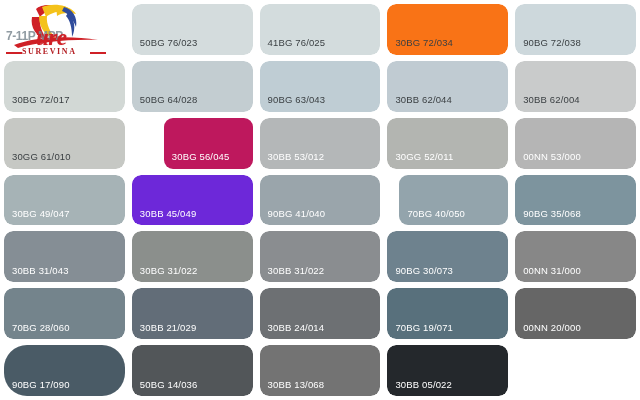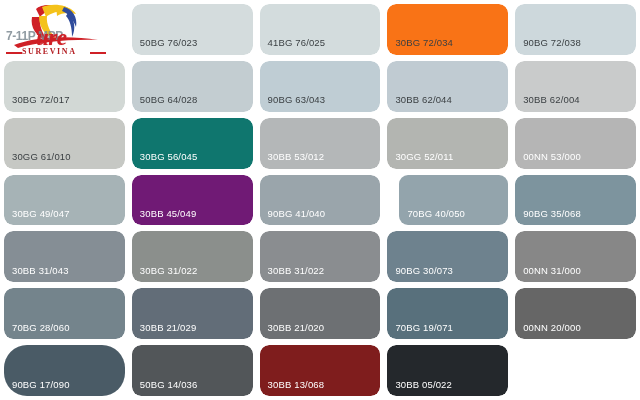--- a/index.html
+++ b/index.html
@@ -202,21 +202,21 @@
         <div class="swatch" style="background: rgb(201, 203, 203);">
           <div class="swatch-label label-dark">30BB 62/004</div>
         </div>
       </div>
       <div class="cell">
         <div class="swatch" style="background: rgb(198, 200, 196);">
           <div class="swatch-label label-dark">30GG 61/010</div>
         </div>
       </div>
       <div class="cell">
-        <div class="swatch" style="background: #0f766e;">
+        <div class="swatch" style="background: #be185d; margin-left: 32px;">
           <div class="swatch-label label-light">30BG 56/045</div>
         </div>
       </div>
       <div class="cell">
         <div class="swatch" style="background: rgb(180, 183, 184);">
           <div class="swatch-label label-light">30BB 53/012</div>
         </div>
       </div>
       <div class="cell">
         <div class="swatch" style="background: rgb(179, 181, 177);">
@@ -227,21 +227,21 @@
         <div class="swatch" style="background: rgb(181, 181, 181);">
           <div class="swatch-label label-light">00NN 53/000</div>
         </div>
       </div>
       <div class="cell">
         <div class="swatch" style="background: rgb(166, 179, 182);">
           <div class="swatch-label label-light">30BG 49/047</div>
         </div>
       </div>
       <div class="cell">
-        <div class="swatch" style="background: #701a75;">
+        <div class="swatch" style="background: #6d28d9;">
           <div class="swatch-label label-light">30BB 45/049</div>
         </div>
       </div>
       <div class="cell">
         <div class="swatch" style="background: rgb(154, 165, 171);">
           <div class="swatch-label label-light">90BG 41/040</div>
         </div>
       </div>
       <div class="cell">
         <div class="swatch" style="background: rgb(147, 164, 172); margin-left: 12px;">
@@ -283,21 +283,21 @@
           <div class="swatch-label label-light">70BG 28/060</div>
         </div>
       </div>
       <div class="cell">
         <div class="swatch" style="background: rgb(98, 109, 120);">
           <div class="swatch-label label-light">30BB 21/029</div>
         </div>
       </div>
       <div class="cell">
         <div class="swatch" style="background: rgb(109, 112, 115);">
-          <div class="swatch-label label-light">30BB 21/020</div>
+          <div class="swatch-label label-light">30BB 24/014</div>
         </div>
       </div>
       <div class="cell">
         <div class="swatch" style="background: rgb(88, 112, 124);">
           <div class="swatch-label label-light">70BG 19/071</div>
         </div>
       </div>
       <div class="cell">
         <div class="swatch" style="background: rgb(102, 102, 102);">
           <div class="swatch-label label-light">00NN 20/000</div>
@@ -307,21 +307,21 @@
         <div class="swatch" style="background: rgb(74, 91, 102); border-radius: 23px;">
           <div class="swatch-label label-light">90BG 17/090</div>
         </div>
       </div>
       <div class="cell">
         <div class="swatch" style="background: rgb(82, 86, 89);">
           <div class="swatch-label label-light">50BG 14/036</div>
         </div>
       </div>
       <div class="cell">
-        <div class="swatch" style="background: #7f1d1d;">
+        <div class="swatch" style="background: #737373;">
           <div class="swatch-label label-light">30BB 13/068</div>
         </div>
       </div>
       <div class="cell">
         <div class="swatch" style="background: rgb(36, 40, 44);">
           <div class="swatch-label label-light">30BB 05/022</div>
         </div>
       </div>
       <div class="cell empty-cell"></div>
     </div>

